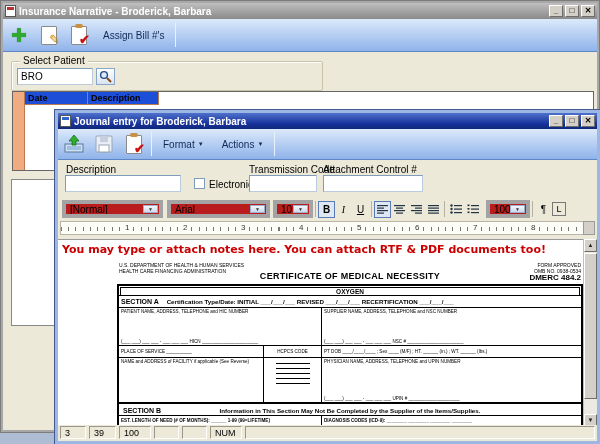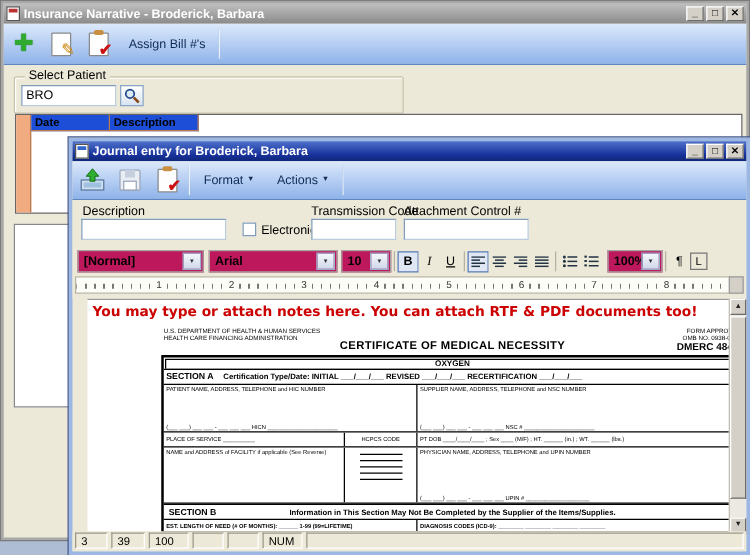--- a/index.html
+++ b/index.html
@@ -56,22 +56,22 @@
     border:1px solid #8a8a8a; border-radius:1px; }
   .mini-page .ovl { position:absolute; right:-4px; bottom:-3px; font-size:13px; }
   .ovl-pencil { color:#c8860a; }
   .ovl-check { color:#cc1111; font-weight:bold; }
   .clip-top { position:absolute; left:3px; top:-3px; width:8px; height:4px; background:#c89040; border-radius:2px; }
   
   .sunken {
     background:#fff; border:1px solid; border-color:#7f9db9 #b9cbdd #b9cbdd #7f9db9;
     height:17px; font-size:10px; font-family:"Liberation Sans",sans-serif; padding:1px 3px;
   }
-  .combo { position:relative; background:#be185d; border:1px solid #a3a3a3; height:18px;
-    font-size:10px; display:flex; align-items:center; padding:0 16px 0 4px; white-space:nowrap; overflow:hidden;font-weight:bold; }
+  .combo { position:relative; background:#b91c1c; border:4px solid #a3a3a3; height:18px;
+    font-size:10px; display:flex; align-items:center; padding:0 16px 0 4px; white-space:nowrap; overflow:hidden; }
   .combo::after { content:"▼"; position:absolute; right:1px; top:1px; bottom:1px; width:13px;
     background:linear-gradient(#f4f7fc,#cfd9ea); border:1px solid #9ab0cf; font-size:5px;
     display:flex; align-items:center; justify-content:center; color:#333; }
   .fbtn { width:17px; height:17px; background:#ece9d8; border:1px solid #ece9d8;
     display:flex; align-items:center; justify-content:center; font-size:10px; }
   .fbtn.pressed { border:1px solid #5a7ab5; background:#dfe7f5; }
   .fsep { width:1px; height:16px; background:#b6b2a2; margin:0 2px; }
   .groupbox { position:absolute; border:1px solid #c8c4aa; border-radius:2px;
     box-shadow:inset 1px 1px 0 #fff; }
   .groupbox > .glabel { position:absolute; top:-7px; left:8px; background:#ece9d8; padding:0 3px; font-size:10px; }
@@ -307,21 +307,21 @@
         <span class="ruler-num" style="left:179px;">3</span>
         <span class="ruler-num" style="left:237px;">4</span>
         <span class="ruler-num" style="left:295px;">5</span>
         <span class="ruler-num" style="left:353px;">6</span>
         <span class="ruler-num" style="left:411px;">7</span>
         <span class="ruler-num" style="left:469px;">8</span>
       </div>
       <span class="ruler-corner" style="right:2px;"></span>
     </div>
 
-    <div class="doc-area" style="left:12px;top:126px;width:525px;height:188px;">
+    <div class="doc-area" style="left:0;top:126px;width:525px;height:188px;">
       <span class="notice">You may type or attach notes here. You can attach RTF &amp; PDF documents too!</span>
 
       <div class="cmn" style="left:59px;top:22px;width:466px;height:200px;">
         <div class="tiny" style="position:absolute;left:2px;top:0;">U.S. DEPARTMENT OF HEALTH &amp; HUMAN SERVICES</div>
         <div class="tiny" style="position:absolute;left:2px;top:6px;">HEALTH CARE FINANCING ADMINISTRATION</div>
         <div class="cmn-title" style="left:0;right:0;top:9px;text-align:center;">CERTIFICATE OF MEDICAL NECESSITY</div>
         <div class="tiny" style="position:absolute;right:2px;top:0;text-align:right;">FORM APPROVED</div>
         <div class="tiny" style="position:absolute;right:2px;top:6px;text-align:right;">OMB NO. 0938-0534</div>
         <div class="cmn-num" style="position:absolute;right:2px;top:11px;">DMERC 484.2</div>
 

